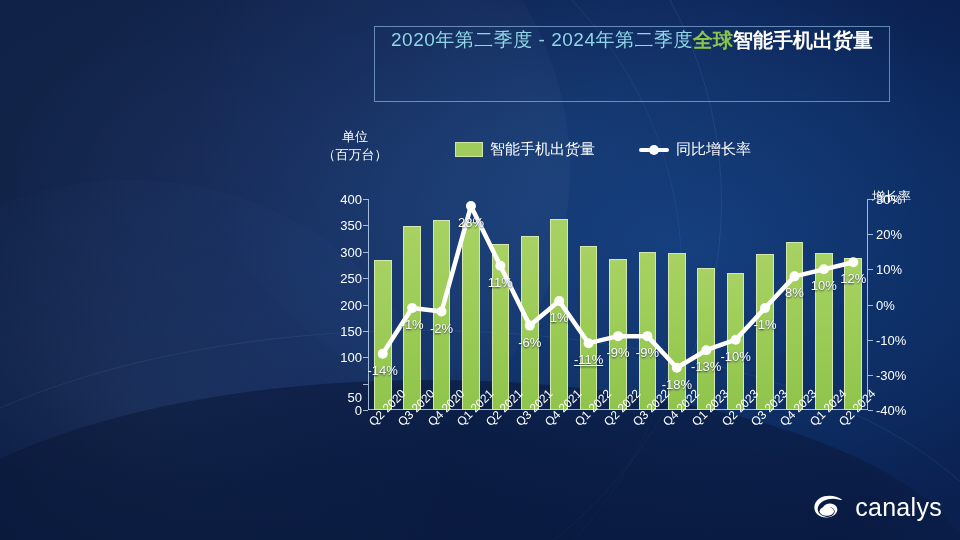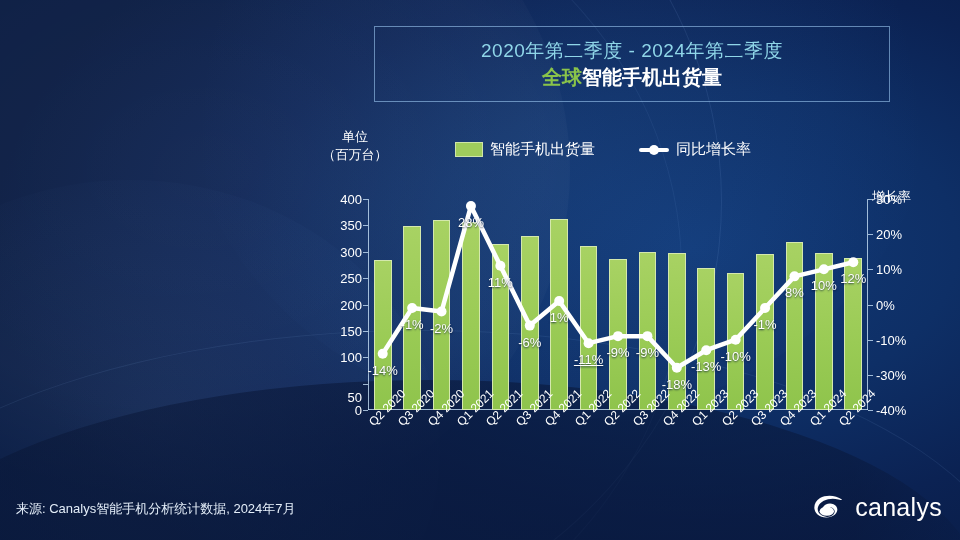--- a/index.html
+++ b/index.html
@@ -29,21 +29,21 @@
   .arcline{position:absolute;border:1px solid rgba(160,200,255,0.10);border-radius:50%;pointer-events:none;}
   .ar1{width:980px;height:900px;left:-260px;top:-250px;}
   .ar2{width:880px;height:820px;left:-200px;top:-140px;border-color:rgba(160,200,255,0.07);}
   .ar3{width:1200px;height:540px;left:-180px;top:330px;border-color:rgba(160,200,255,0.09);}
 
   
   #title-box{
     position:absolute;left:374px;top:26px;width:516px;height:76px;
     border:1px solid rgba(170,215,255,0.55);
     box-sizing:border-box;text-align:center;
-    display:flex;flex-direction:column;justify-content:center;
+    display:flex;justify-content:center;
   }
   #title-line1{font-size:19px;color:#8fd6e8;letter-spacing:.5px;line-height:26px;}
   #title-line2{font-size:20px;color:#ffffff;font-weight:bold;line-height:26px;text-align:center;}
   #title-line2 .hl{color:#8ac44a;}
 
   
   #headline{
     position:absolute;left:6px;top:158px;width:318px;
     text-align:center;color:#ffffff;font-size:27px;line-height:38px;
     font-weight:400;text-shadow:0 1px 3px rgba(0,0,0,.55);
@@ -241,21 +241,20 @@
         <div class="xlab" style="left: 291.824px; top: 220px;">Q4 2022</div>
         <div class="xlab" style="left: 321.235px; top: 220px;">Q1 2023</div>
         <div class="xlab" style="left: 350.647px; top: 220px;">Q2 2023</div>
         <div class="xlab" style="left: 380.059px; top: 220px;">Q3 2023</div>
         <div class="xlab" style="left: 409.471px; top: 220px;">Q4 2023</div>
         <div class="xlab" style="left: 438.882px; top: 220px;">Q1 2024</div>
         <div class="xlab" style="left: 468.294px; top: 220px;">Q2 2024</div>
       </div>
   </div>
 
-  <div id="source">来源: Canalys智能手机分析统计数据, 2024年7月</div>
   <div id="logo">
     <svg width="36" height="30" viewBox="0 0 36 30">
       <path d="M31 7.5 C25 3 15 2.5 9 6 C2.5 9.8 1.5 18 6.5 22.5 C11 26.6 19.5 26.5 24 22.5 C27.6 19.3 27 14 22.5 12.2 C18.6 10.6 13.5 12 12 15.3 C10.9 17.8 12.4 20.5 15.3 21 C12.5 19.6 12.6 16.6 15.4 15.4 C18.6 14 23 15.6 23.6 18.9 C24.2 22.4 20.3 25.2 15.8 24.9 C9.4 24.5 5.2 19.6 7.2 14.4 C9.6 8.3 19.5 5.2 27.4 7.6 C29 8.1 30.2 8.4 31 7.5 Z" fill="#ffffff"></path>
       <ellipse cx="15.8" cy="19.2" rx="7.2" ry="4.6" fill="#ffffff"></ellipse>
     </svg>
     <span id="logo-text">canalys</span>
   </div>
 </div>
 
 </body></html>

